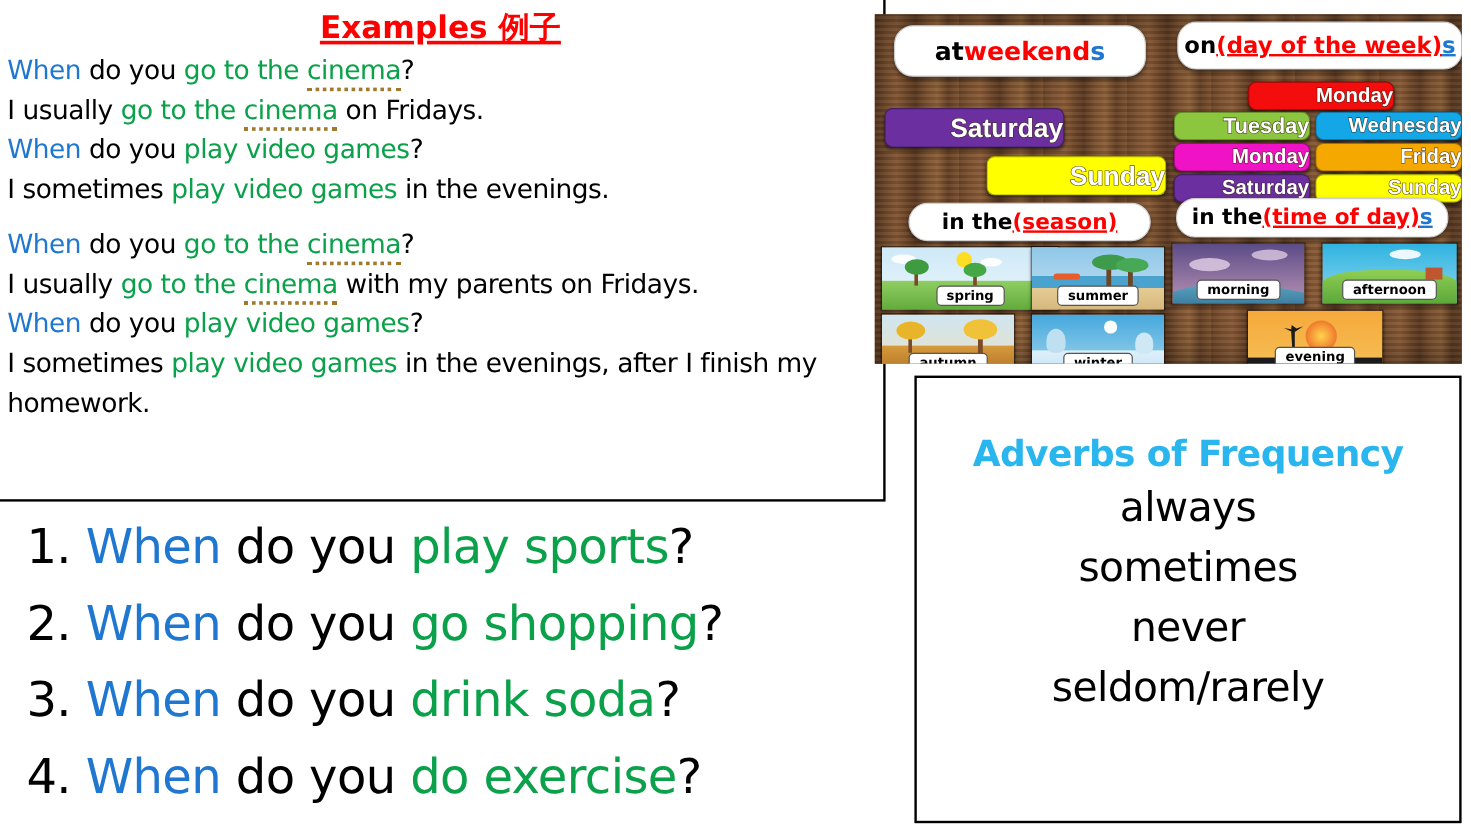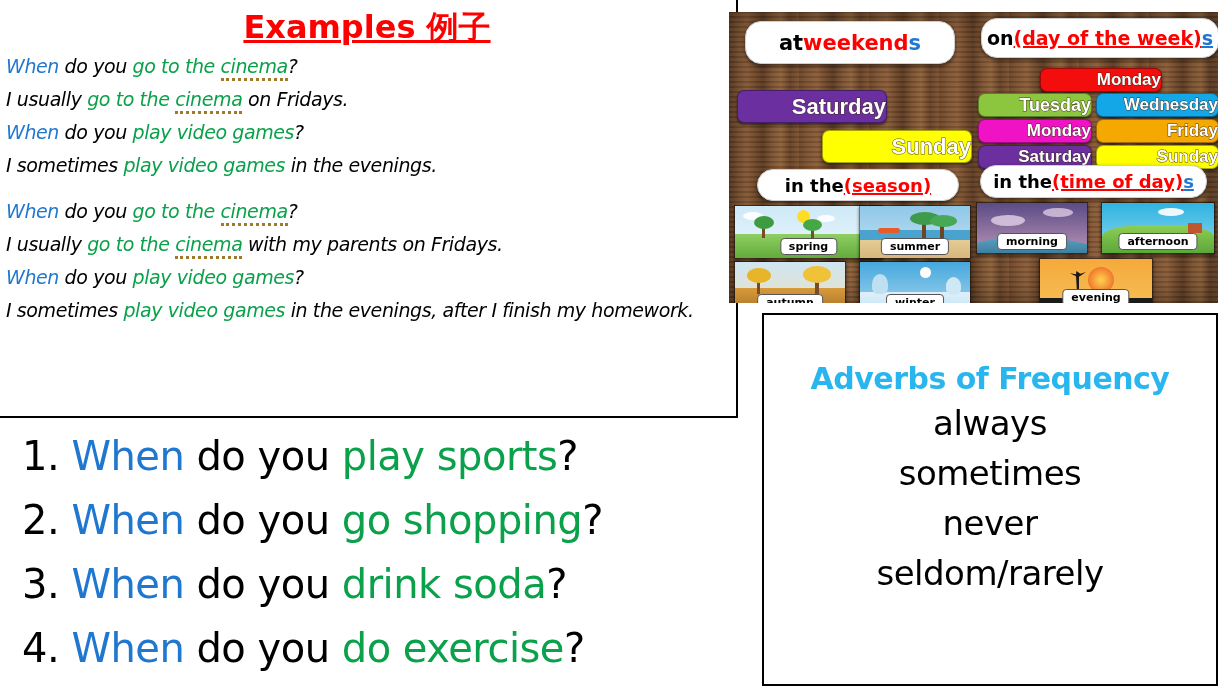--- a/index.html
+++ b/index.html
@@ -14,31 +14,31 @@
 
   
   .examples-box{
     position:absolute;left:-2px;top:-2px;width:740px;height:420px;
     border:2px solid #000;background:#fff;box-sizing:border-box;
     padding:6px 8px 0 6px;
   }
   .ex-title{
     text-align:center;
     font-family:"DejaVu Sans", sans-serif;
-    font-weight:bold;font-size:32px;color:#ff0000;
+    font-weight:bold;font-size:26px;color:#ff0000;
     text-decoration:underline;
     text-decoration-thickness:3px;
     letter-spacing:0px;
     margin:4px 0 4px 0;
     line-height:1.12;
   }
   .ex-line{
     font-family:"DejaVu Sans", sans-serif;
-    font-size:19px;line-height:33px;color:#000;
-    white-space:nowrap;letter-spacing:-0.4px;font-style:italic;
+    font-size:22px;line-height:33px;color:#000;
+    white-space:nowrap;letter-spacing:-0.4px;
   }
   .ex-line.wrap{white-space:normal;}
   .blue{color:#1f77d0;}
   .green{color:#0aa14a;}
   .spell{
     border-bottom:3px dotted #a07a2c;
     padding-bottom:1px;
   }
   .gap{height:13px;}
 

